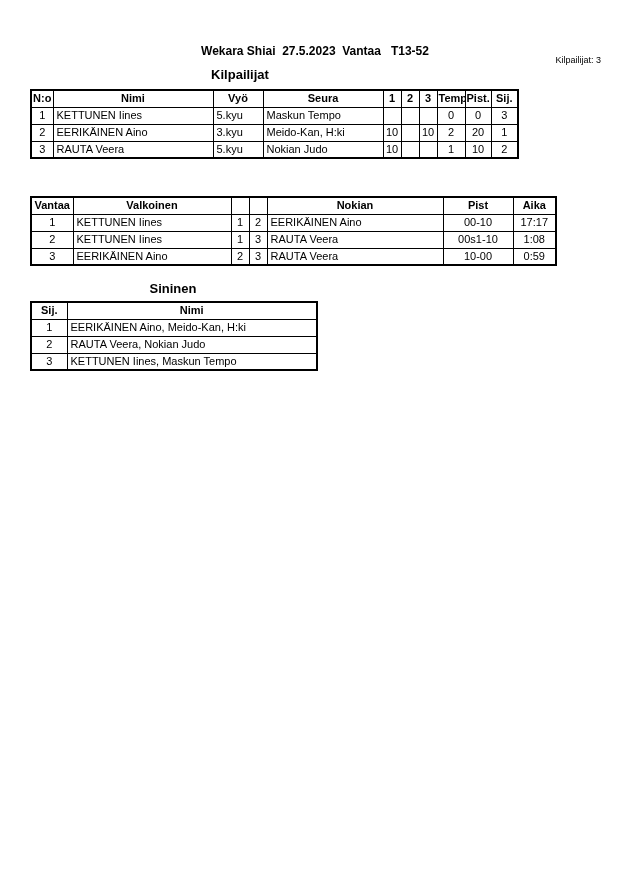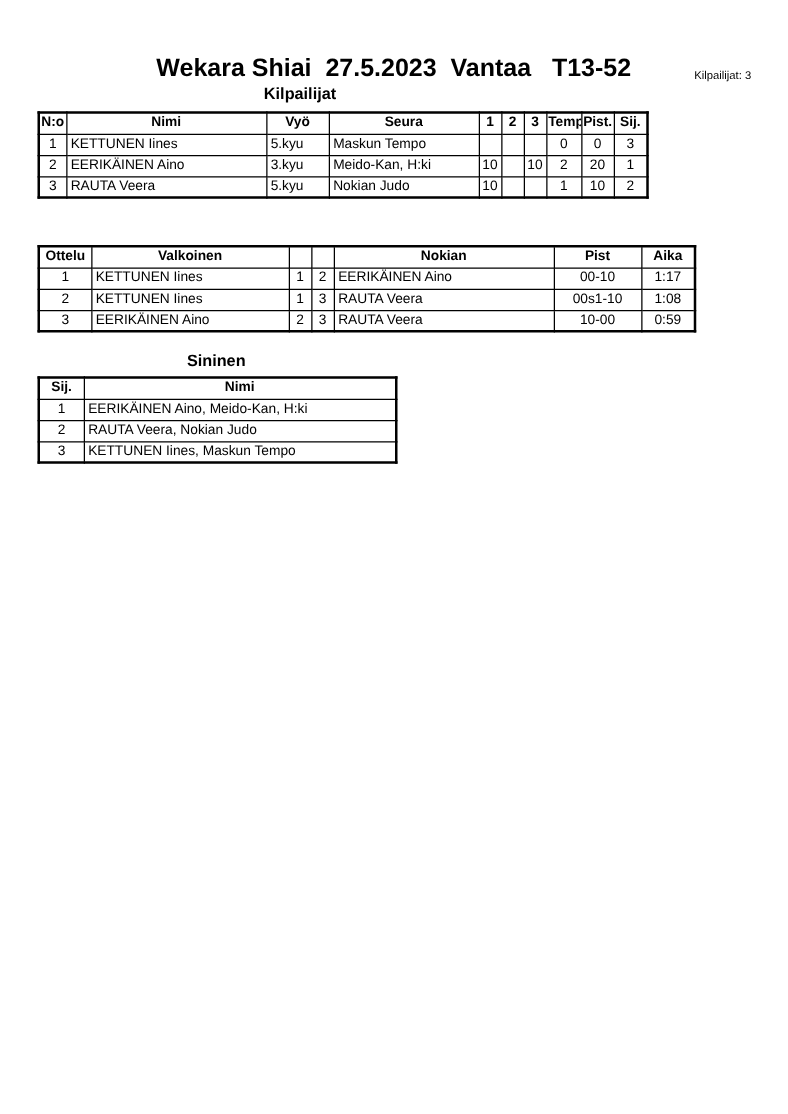--- a/index.html
+++ b/index.html
@@ -6,21 +6,21 @@
   html, body { background:#ffffff; }
   body {
     width:630px; height:891px; position:relative;
     font-family:"Liberation Sans", sans-serif; color:#000;
     overflow:hidden;
   }
   .page { position:absolute; inset:0; background:#fff; }
 
   .title {
     position:absolute; top:44px; left:0; width:630px;
-    text-align:center; font-size:20px; font-weight:bold;
+    text-align:center; font-size:12px; font-weight:bold;
     white-space:pre; letter-spacing:0px;
   }
 
   .count-label {
     position:absolute; top:55px; right:29px;
     font-size:9px;
   }
 
   .section-label {
     position:absolute; font-weight:bold; font-size:13px; text-align:center;
@@ -132,38 +132,38 @@
       <col style="width:42px">
         <col style="width:158px">
         <col style="width:18px">
         <col style="width:18px">
       <col style="width:176px">
         <col style="width:70px">
         <col style="width:43px">
     </colgroup>
     <thead>
       <tr>
-        <th>Ottelu</th>
+        <th>Vantaa</th>
         <th>Valkoinen</th>
         <th></th>
         <th></th>
         <th>Nokian</th>
         <th>Pist</th>
         <th>Aika</th>
       </tr>
     </thead>
     <tbody>
       <tr>
         <td class="ctr">1</td>
         <td class="lft">KETTUNEN Iines</td>
         <td class="ctr">1</td>
         <td class="ctr">2</td>
         <td class="lft">EERIKÄINEN Aino</td>
         <td class="ctr">00-10</td>
-        <td class="ctr">1:17</td>
+        <td class="ctr">17:17</td>
       </tr>
       <tr>
         <td class="ctr">2</td>
         <td class="lft">KETTUNEN Iines</td>
         <td class="ctr">1</td>
         <td class="ctr">3</td>
         <td class="lft">RAUTA Veera</td>
         <td class="ctr">00s1-10</td>
         <td class="ctr">1:08</td>
       </tr>

